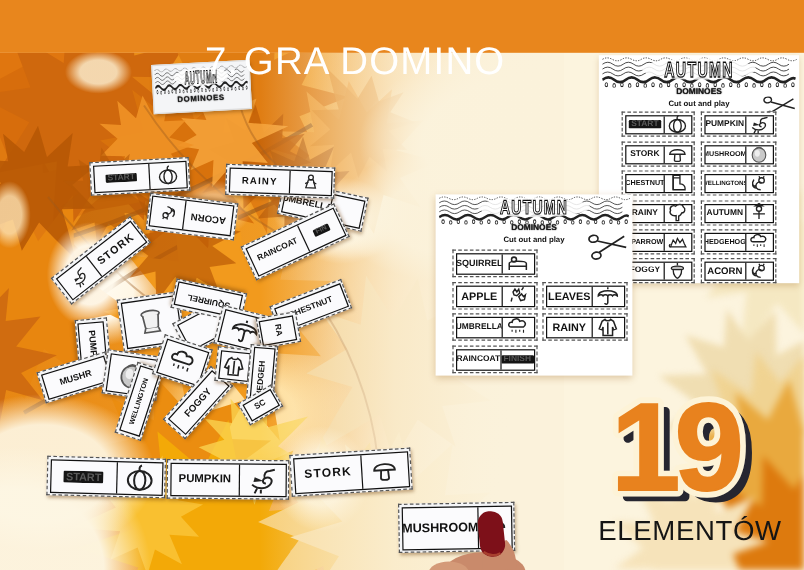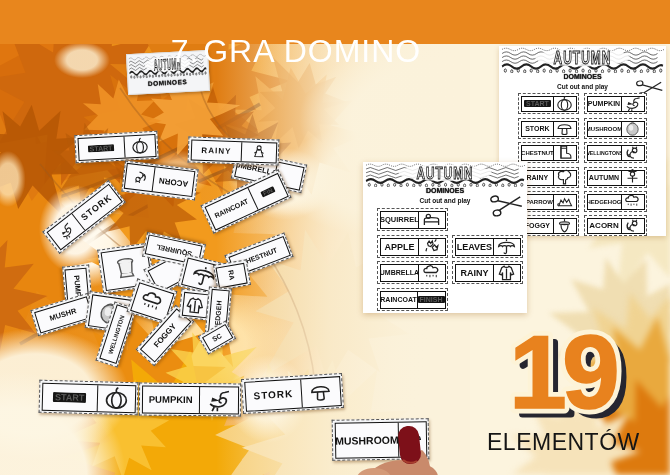--- a/index.html
+++ b/index.html
@@ -701,19 +701,19 @@
       <text x="46" y="98">1</text>
           <text x="99" y="98">9</text>
     </g>
     <g fill="#e8821e" stroke="#e8821e" stroke-width="1.5">
       <text x="46" y="98">1</text>
           <text x="99" y="98">9</text>
     </g>
   </g>
 </svg>
 
-<div class="abs" style="left:487px;top:429px;width:176px;font-size:23px;font-weight:normal;color:#151515;letter-spacing:.5px;">ELEMENTÓW</div>
+<div class="abs" style="left:487px;top:429px;width:176px;text-align:center;font-size:23px;font-weight:normal;color:#151515;letter-spacing:.5px;">ELEMENTÓW</div>
 
 <div class="abs" style="left:0;top:0;width:670px;height:44px;background:#e8861d;"></div>
 
 <div class="abs" style="left:0;top:5px;width:592px;text-align:center;font-size:32px;font-weight:normal;color:#fff;letter-spacing:1px;margin-top:28px;">7. GRA DOMINO</div>
 
 </div>
 
 </body></html>

